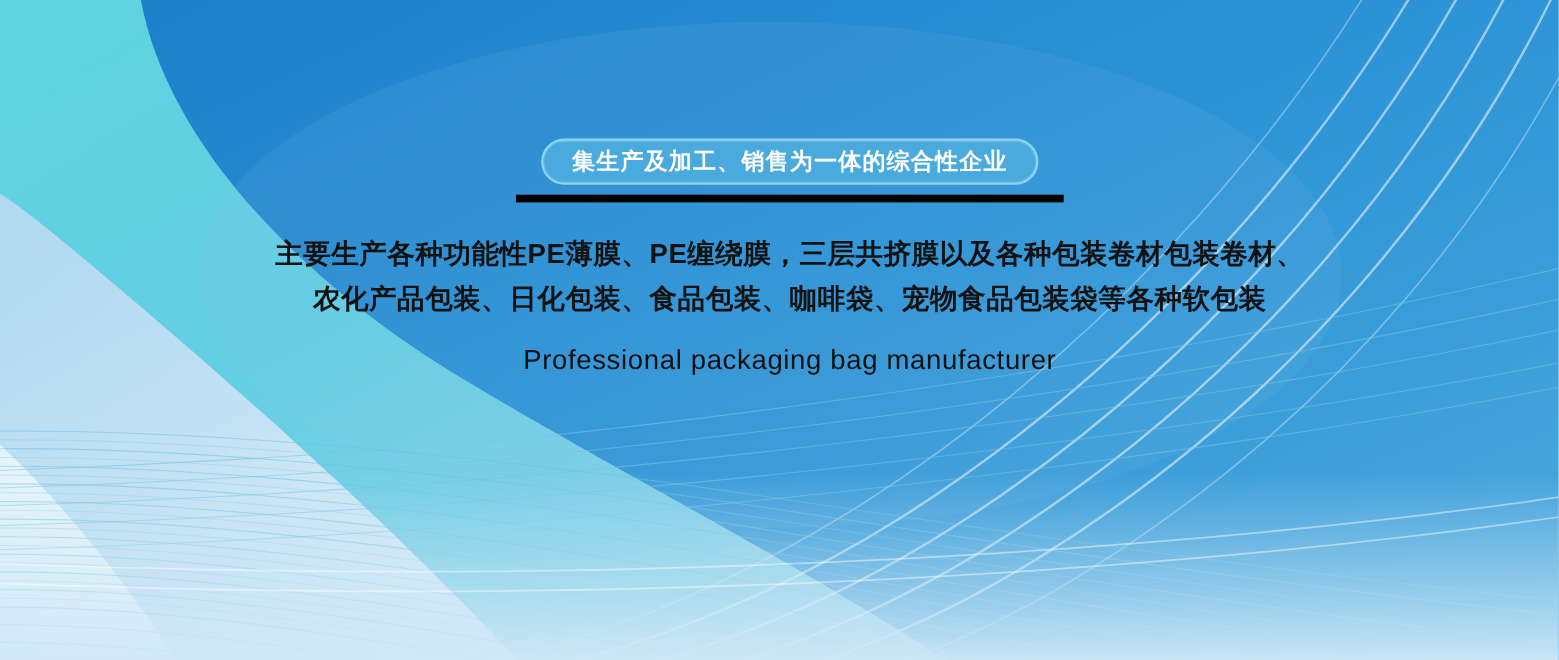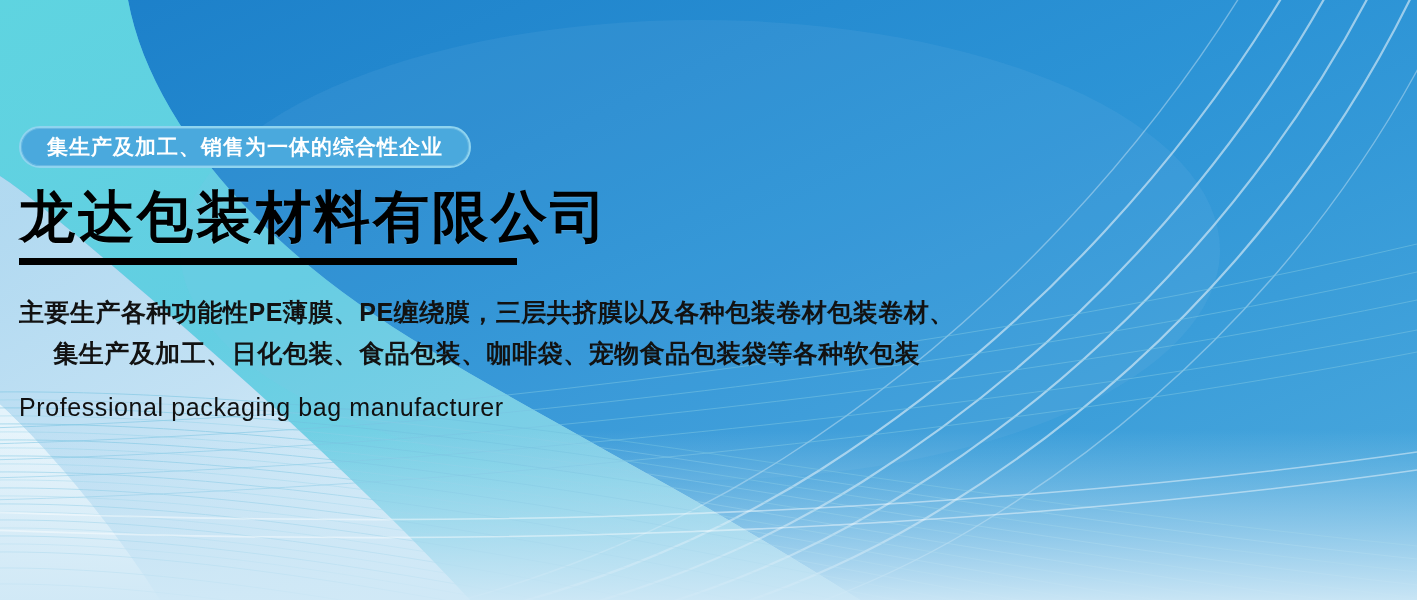--- a/index.html
+++ b/index.html
@@ -15,21 +15,21 @@
     background:#4fabe0;
   }
   #bg-svg {
     position:absolute; inset:0;
     width:1417px; height:600px;
     display:block;
   }
   #content {
     position:absolute; inset:0;
     display:flex; flex-direction:column;
-    align-items:flex-start;
+    align-items:center;
     z-index:5;
     padding-left:19px;
   }
   #tagline-pill {
     margin-top:126px;
     height:42px;
     padding:0 26px;
     display:flex; align-items:center; justify-content:center;
     border-radius:21px;
     background:#4aa9dd;
@@ -191,25 +191,24 @@
         <path d="M1417,452 C1180,486 900,508 620,516 C420,522 200,520 -10,512"></path>
         <path d="M1417,470 C1180,504 900,526 620,534 C420,540 200,538 -10,530"></path>
       </g>
     </g>
   </svg>
 
   <div id="content">
 
     <div id="tagline-pill">集生产及加工、销售为一体的综合性企业</div>
 
-    <h1 id="company-title">龙达包装材料有限公司</h1>
 
     <div id="title-rule"></div>
 
     <div id="desc-block">
       <span class="desc-line">主要生产各种功能性PE薄膜、PE缠绕膜，三层共挤膜以及各种包装卷材包装卷材、</span>
-      <span class="desc-line">集生产及加工、日化包装、食品包装、咖啡袋、宠物食品包装袋等各种软包装</span>
+      <span class="desc-line">农化产品包装、日化包装、食品包装、咖啡袋、宠物食品包装袋等各种软包装</span>
     </div>
 
     <div id="english-tagline">Professional packaging bag manufacturer</div>
 
   </div>
 </div>
 
 </body></html>

